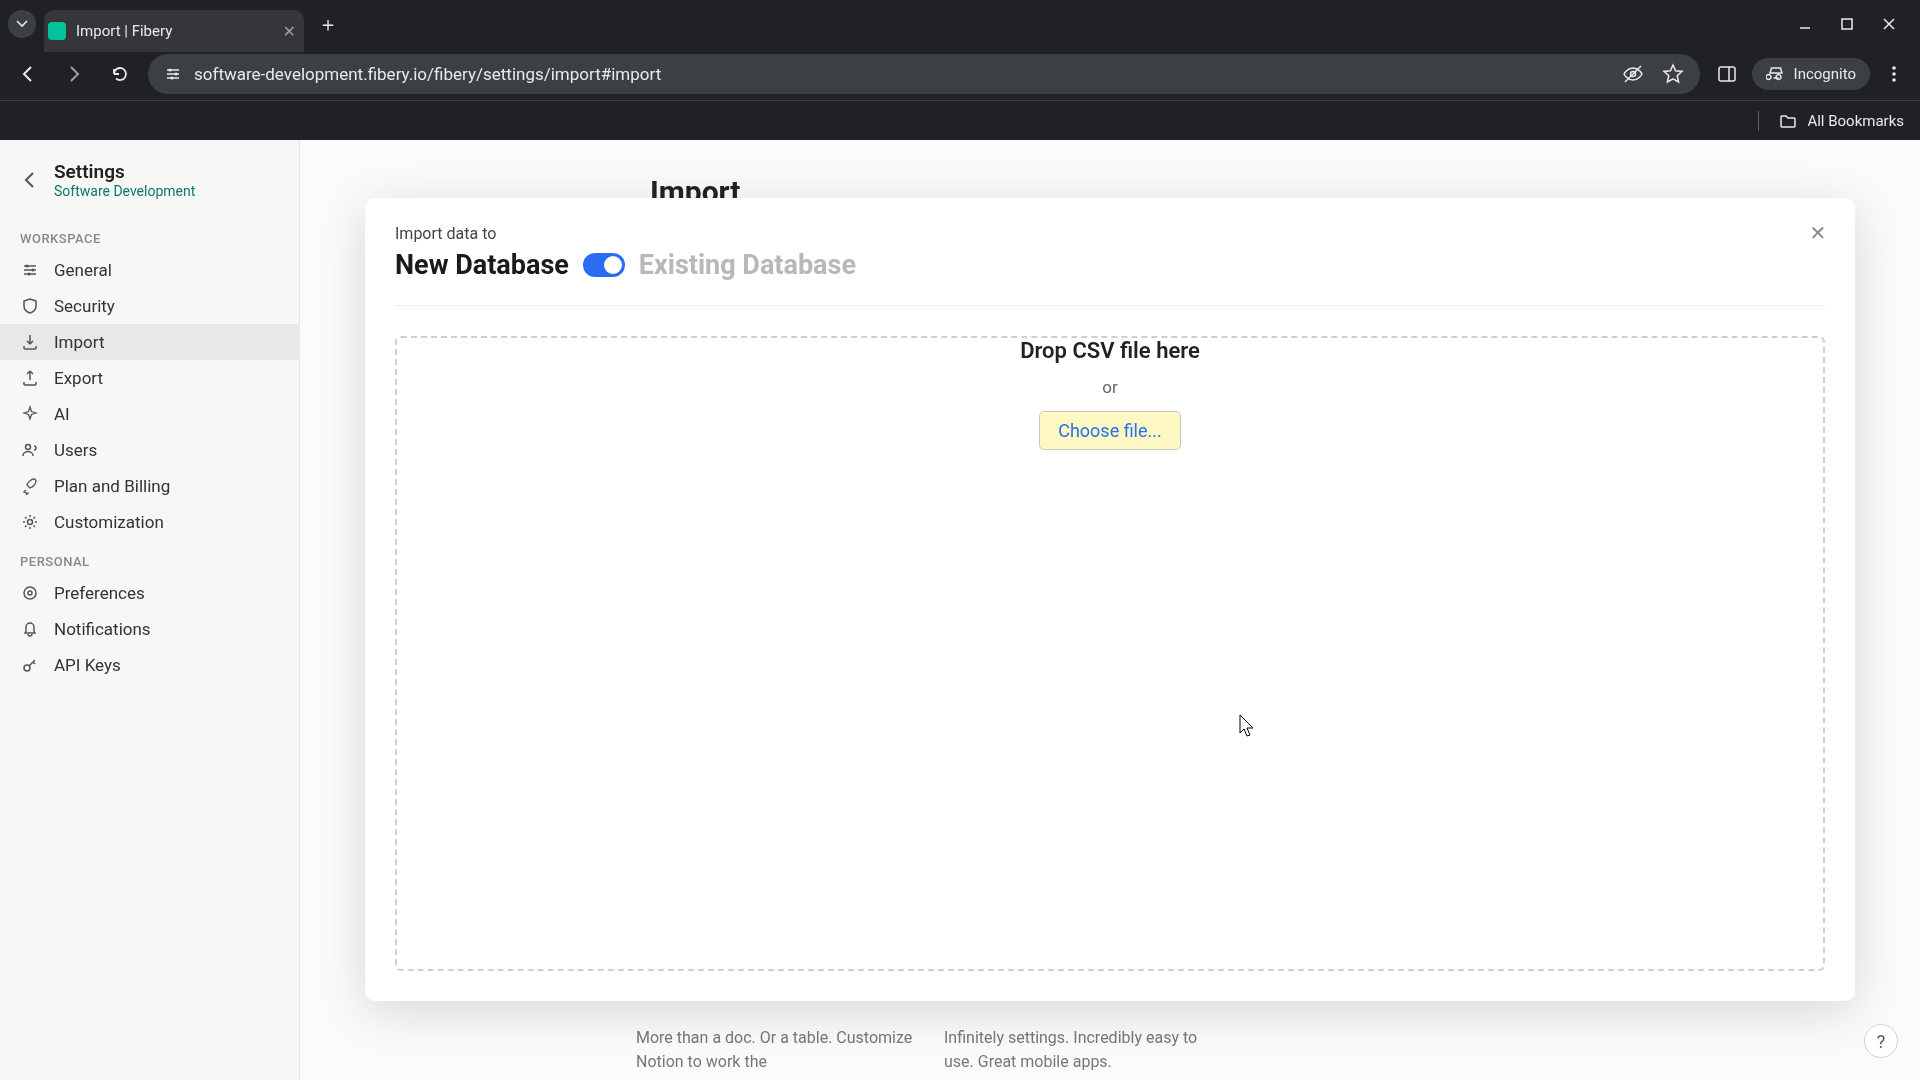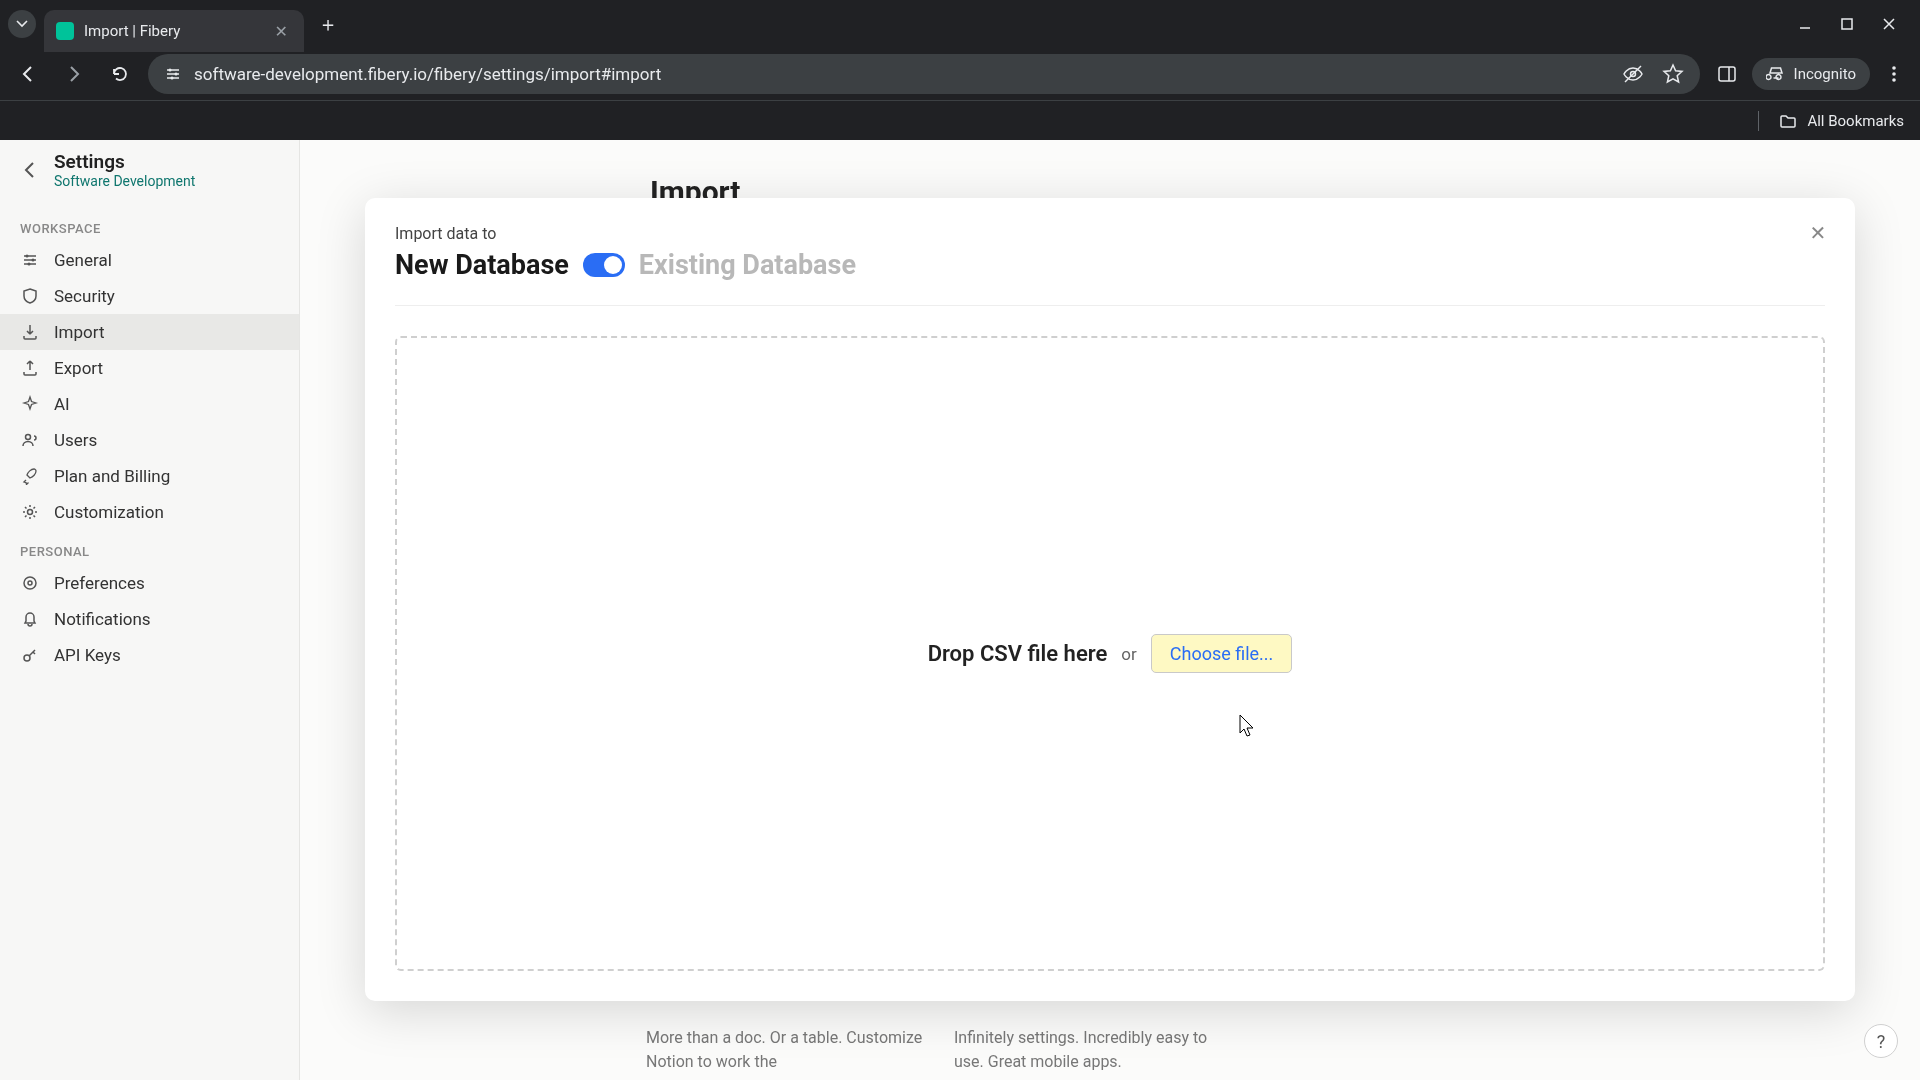--- a/index.html
+++ b/index.html
@@ -2,21 +2,21 @@
 <html><head>
 <meta charset="utf-8">
 <style>
 * { margin: 0; padding: 0; box-sizing: border-box; font-family: -apple-system, BlinkMacSystemFont, "Segoe UI", Roboto, Helvetica, Arial, sans-serif; }
 html, body { width: 1920px; height: 1080px; overflow: hidden; background: #202124; }
 
 
 .browser-top { background: #202124; }
 .tab-strip { display: flex; align-items: center; height: 48px; padding: 0 8px; }
 .tab-dropdown { width: 28px; height: 28px; border-radius: 50%; background: #3c4043; display:flex; align-items:center; justify-content:center; margin-right:8px; color:#e8eaed; }
-.tab { display:flex; align-items:center; background:#35363a; border-radius:10px 10px 0 0; padding:0 12px; height:42px; min-width:260px; color:#e8eaed; margin-top:14px; }
+.tab { display:flex; align-items:center; background:#35363a; border-radius:10px 10px 0 0; padding:0 4px; height:42px; min-width:260px; color:#e8eaed; margin-top:14px; }
 .tab .favicon { width:18px; height:18px; border-radius:4px; background:#00c39a; margin-right:10px; position:relative; }
 .tab .favicon::after { content:""; position:absolute; width:8px; height:8px; border:2px solid #fff; border-top:none; border-left:none; transform:rotate(45deg); top:2px; left:4px; display:none;}
 .tab .title { font-size:15px; flex:1; }
 .tab .close { color:#9aa0a6; font-size:16px; padding:4px;}
 .new-tab { color:#e8eaed; font-size:20px; padding:0 14px;}
 .win-controls { margin-left:auto; display:flex; gap:24px; padding-right:14px; color:#e8eaed;}
 .win-btn { width:18px; height:18px; display:flex; align-items:center; justify-content:center;}
 
 .addr-bar { display:flex; align-items:center; height:52px; padding:0 10px; gap:10px; }
 .nav-btn { width:36px; height:36px; border-radius:50%; display:flex; align-items:center; justify-content:center; color:#9aa0a6;}
@@ -25,48 +25,48 @@
 .url-icons-right { margin-left:auto; display:flex; gap:18px; color:#e8eaed; align-items:center;}
 .ext-area { display:flex; align-items:center; gap:14px; color:#e8eaed; padding:0 6px;}
 .incognito-pill { display:flex; align-items:center; gap:8px; background:#3c4043; border-radius:20px; padding:6px 14px; font-size:15px;}
 
 .bookmarks-bar { display:flex; justify-content:flex-end; align-items:center; height:40px; padding:0 16px; color:#e8eaed; font-size:15px; border-top:1px solid #3c4043; gap:10px;}
 .bookmarks-bar .divider { width:1px; height:20px; background:#5f6368; margin-right:10px;}
 
 
 .app { position:relative; background:#f7f7f6; height: calc(1080px - 48px - 52px - 40px); display:flex; }
 
-.sidebar { width:300px; background:#f7f7f6; border-right:1px solid #e5e5e3; padding:4px 0; }
+.sidebar { width:300px; background:#f7f7f6; border-right:1px solid #e5e5e3; padding:14px 0; }
 .sidebar-header { display:flex; align-items:center; gap:14px; padding:6px 20px 18px 20px;}
 .back-arrow { color:#555; }
 .sidebar-title { font-weight:600; font-size:19px; color:#222;}
 .sidebar-subtitle { font-size:14px; color:#0f766e;}
 .section-label { font-size:13px; letter-spacing:0.5px; color:#888; padding:14px 20px 6px 20px; font-weight:500;}
 .nav-item { display:flex; align-items:center; gap:14px; padding:8px 20px; font-size:17px; color:#333; cursor:pointer;}
 .nav-item.active { background:#e8e8e6; }
 .nav-item .icon { width:20px; height:20px; color:#555; display:flex; align-items:center; justify-content:center;}
 
 .main { flex:1; position:relative; background:#fbfbfa; overflow:hidden;}
 .page-title { font-size:30px; font-weight:700; color:#222; padding:34px 0 0 350px;}
 
-.snippets { position:absolute; bottom:6px; left:346px; display:flex; gap:28px; font-size:16px; color:#777;}
+.snippets { position:absolute; bottom:6px; left:336px; display:flex; gap:28px; font-size:16px; color:#777;}
 .snippets .snippet { width:280px; line-height:1.5;}
 
 
 .modal-backdrop { position:absolute; inset:0; display:flex; justify-content:center; align-items:flex-start; }
 .modal { margin-top:58px; width:1490px; background:#fff; border-radius:10px; box-shadow:0 10px 50px rgba(0,0,0,0.15); padding:26px 30px 30px 30px; position:relative;}
 .modal-close { position:absolute; top:20px; right:22px; color:#888; font-size:20px; cursor:pointer; width:30px; height:30px; display:flex; align-items:center; justify-content:center; border-radius:4px;}
 .modal-label { font-size:16px; color:#444; margin-bottom:6px;}
 .toggle-row { display:flex; align-items:center; gap:14px; font-size:27px; font-weight:700; padding-bottom:24px; border-bottom:1px solid #eee;}
 .toggle-row .opt-active { color:#1a1a1a;}
 .toggle-row .opt-inactive { color:#b8b8b8;}
 .toggle { width:42px; height:24px; border-radius:12px; background:#2a6df4; position:relative;}
 .toggle .knob { position:absolute; width:18px; height:18px; background:#fff; border-radius:50%; top:3px; right:3px;}
 
-.dropzone { margin-top:30px; border:2px dashed #cfcfcf; border-radius:6px; height:635px; display:flex; flex-direction:row; align-items:center; justify-content:center; gap:14px;}
+.dropzone { margin-top:30px; border:2px dashed #cfcfcf; border-radius:6px; height:635px; display:flex; flex-direction:column; align-items:center; gap:14px;}
 .drop-title { font-size:22px; font-weight:600; color:#222;}
 .drop-or { font-size:17px; color:#666;}
 .choose-btn { border:1px solid #c9c9c9; background:#fef9c3; color:#2a6df4; font-size:18px; padding:8px 18px; border-radius:5px; cursor:pointer;}
 
 .help-fab { position:absolute; right:22px; bottom:22px; width:34px; height:34px; border:1px solid #d0d0d0; border-radius:50%; background:#fff; color:#555; display:flex; align-items:center; justify-content:center; font-size:18px;}
 
 .cursor { position:absolute; width:20px; height:26px; pointer-events:none; z-index:9999;}
 
 svg { display:block; }
 </style>

